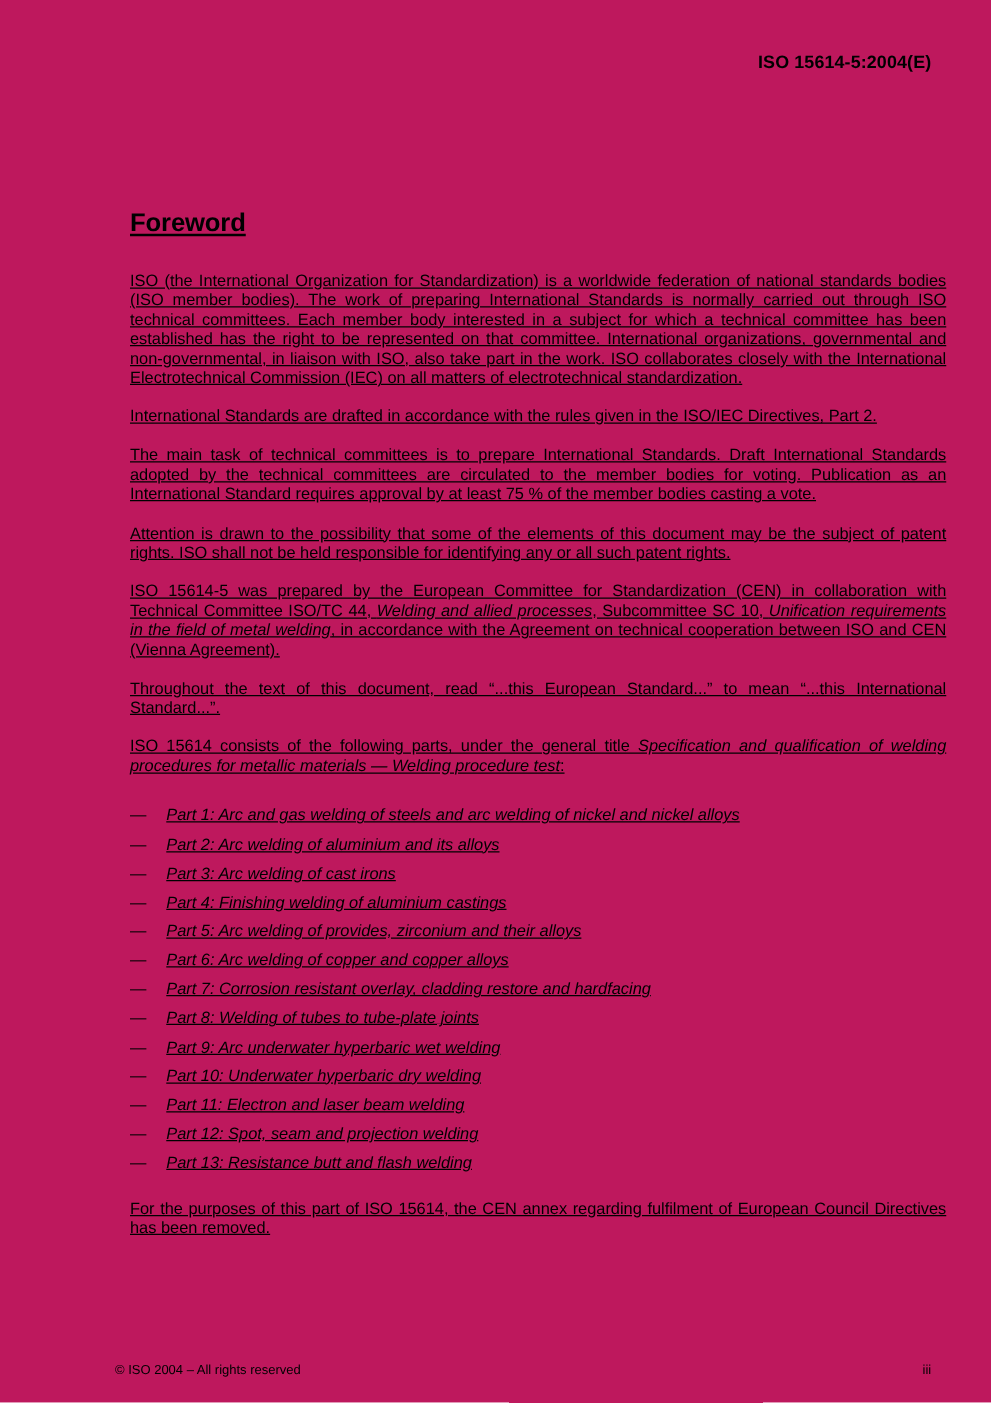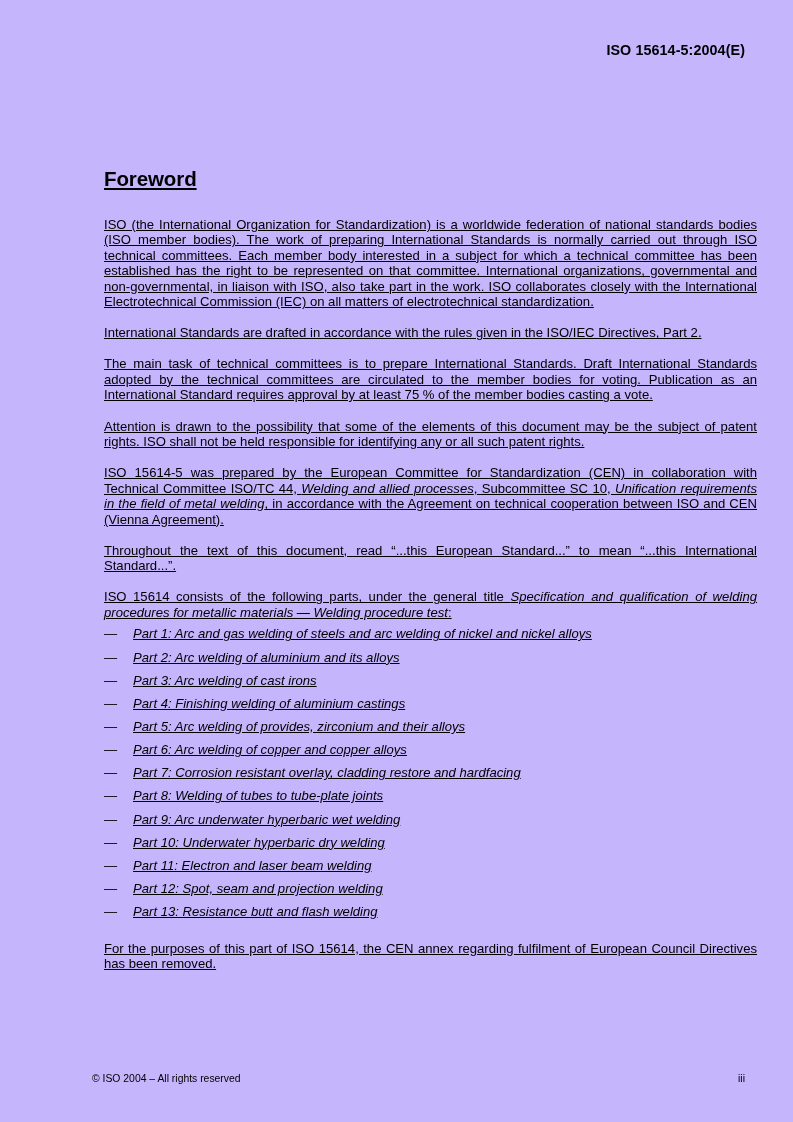--- a/index.html
+++ b/index.html
@@ -4,21 +4,21 @@
 <style>
   html, body {
     margin: 0;
     padding: 0;
     background: #ffffff;
   }
   .page {
     position: relative;
     width: 793px;
     height: 1122px;
-    background: #c4b5fd;
+    background: #be185d;
     margin: 0 auto;
     overflow: hidden;
     font-family: "Liberation Sans", sans-serif;
     color: #000000;
     -webkit-font-smoothing: antialiased;
   }
 
   
   .running-header {
     position: absolute;
@@ -50,21 +50,21 @@
   }
 
   p.body-para {
     font-size: 13.1px;
     line-height: 15.55px;
     text-align: justify;
     margin: 0 0 15.5px 0;
     hyphens: none;
   }
   p.body-para.tight-last {
-    margin-bottom: 6px;
+    margin-bottom: 24px;
   }
 
   em.it { font-style: italic; }
 
   
   ul.parts-list {
     list-style: none;
     margin: 0 0 14px 0;
     padding: 0;
   }
@@ -90,21 +90,21 @@
     position: absolute;
     left: 92px;
     top: 1073px;
     width: 653px;
     font-size: 10.4px;
     color: #000000;
     display: flex;
     justify-content: space-between;
     align-items: baseline;
   }
-  .footer .copyright { white-space: nowrap; }
+  .footer .copyright { white-space: nowrap; margin-top: 18px; }
   .footer .page-number { white-space: nowrap; }
 </style>
 </head>
 <body>
 
 <div class="page">
 
   <div class="running-header">ISO 15614-5:2004(E)</div>
 
   <div class="content">

